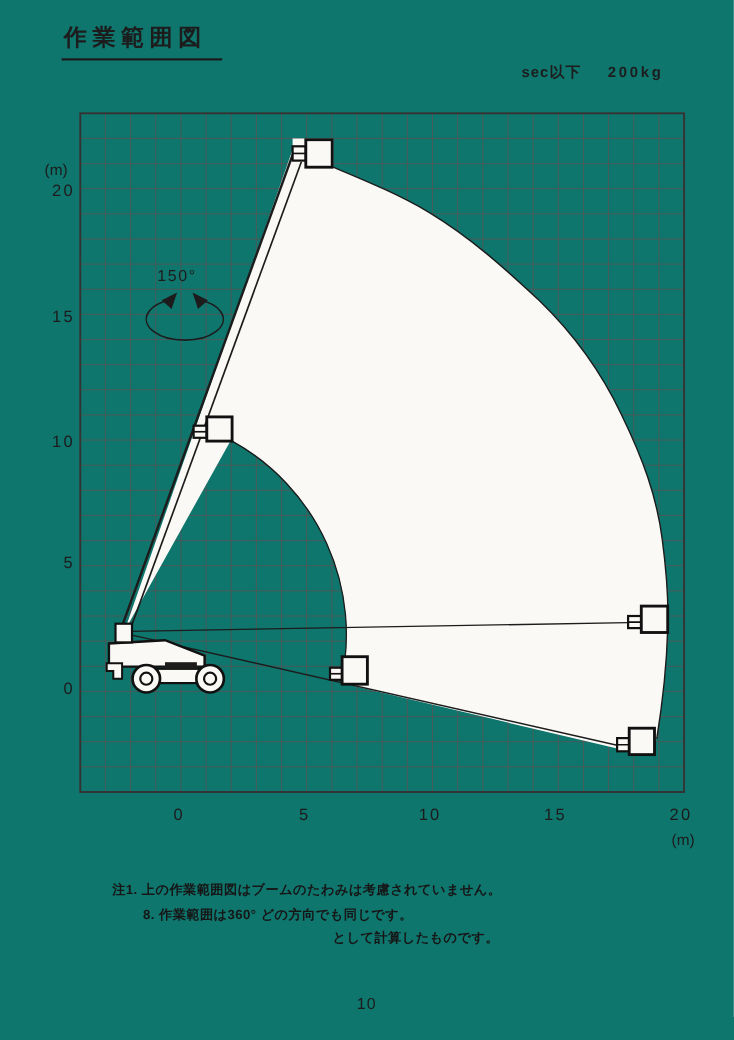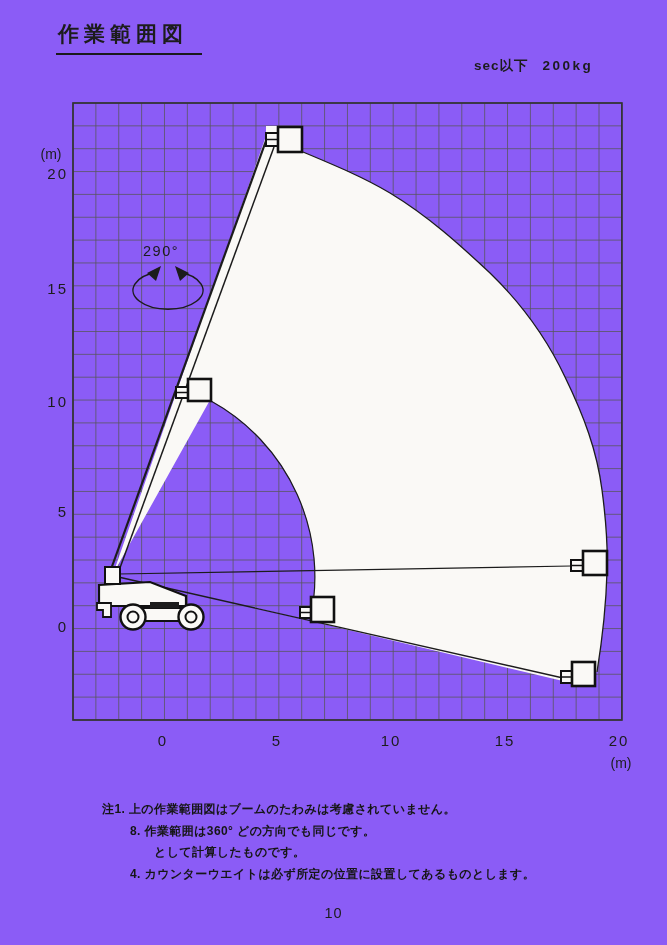--- a/index.html
+++ b/index.html
@@ -1,45 +1,45 @@
 <!DOCTYPE html>
 <html><head>
 <meta charset="utf-8">
 <style>
   html,body{margin:0;padding:0;}
   .page{
     position:relative;
     width:667px;height:945px;
-    background:#8b5cf6;
+    background:#0f766e;
     font-family:"Liberation Sans", sans-serif;
     color:#1c1c1c;
     overflow:hidden;
   }
   .abs{position:absolute;}
   .doc-title{
     left:56px;top:20px;
     font-size:21px;font-weight:bold;letter-spacing:5px;
     padding:0 14px 5px 2px;
     border-bottom:2.5px solid #1a1a1a;
     white-space:nowrap;
   }
   .load-capacity{
     left:474px;top:57px;
     font-size:13.5px;font-weight:bold;white-space:nowrap;letter-spacing:1px;
   }
-  .load-capacity .val{margin-left:14px;letter-spacing:2.5px;}
+  .load-capacity .val{margin-left:24px;letter-spacing:2.5px;}
   .ytick{width:32px;text-align:right;font-size:15px;letter-spacing:2px;}
   .yunit{left:33px;top:146px;width:36px;text-align:center;font-size:14px;}
   .xtick{width:44px;text-align:center;font-size:15px;letter-spacing:2px;top:732px;}
   .xunit{left:599px;top:755px;width:44px;text-align:center;font-size:14px;}
   .rotation-label{left:143px;top:243px;font-size:14.5px;letter-spacing:1.5px;}
   .notes{left:102px;top:799px;width:500px;font-size:12px;line-height:21.7px;letter-spacing:0.4px;font-weight:bold;color:#161616;}
   .notes .ind0{margin-left:0;}
   .notes .ind1{margin-left:28px;}
-  .notes .ind2{margin-left:52px;}
+  .notes .ind2{margin-left:52px;text-align:center;}
   .page-number{left:0;top:905px;width:667px;text-align:center;font-size:14.5px;letter-spacing:1px;}
   svg .thin{stroke:#555;stroke-width:0.75;}
   svg .ink{stroke:#1c1c1c;fill:none;}
 </style>
 </head>
 <body>
 
 <div class="page">
 
   <svg class="abs" style="left:0;top:0" width="667" height="945" viewBox="0 0 667 945">
@@ -178,23 +178,22 @@
   <div class="abs ytick" style="left:36px;top:503px">5</div>
   <div class="abs ytick" style="left:36px;top:618px">0</div>
 
   <div class="abs xtick" style="left:141px">0</div>
   <div class="abs xtick" style="left:255px">5</div>
   <div class="abs xtick" style="left:369px">10</div>
   <div class="abs xtick" style="left:483px">15</div>
   <div class="abs xtick" style="left:597px">20</div>
   <div class="abs xunit">(m)</div>
 
-  <div class="abs rotation-label">290°</div>
+  <div class="abs rotation-label">150°</div>
 
   <div class="abs notes">
     <div class="ind0">注1. 上の作業範囲図はブームのたわみは考慮されていません。</div>
     <div class="ind1">8. 作業範囲は360° どの方向でも同じです。</div>
     <div class="ind2">として計算したものです。</div>
-    <div class="ind1">4. カウンターウエイトは必ず所定の位置に設置してあるものとします。</div>
   </div>
 
   <div class="abs page-number">10</div>
 </div>
 
 </body></html>

